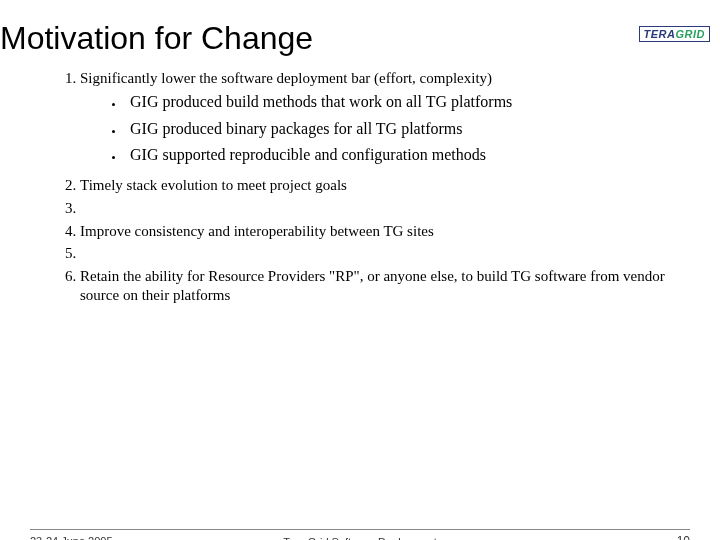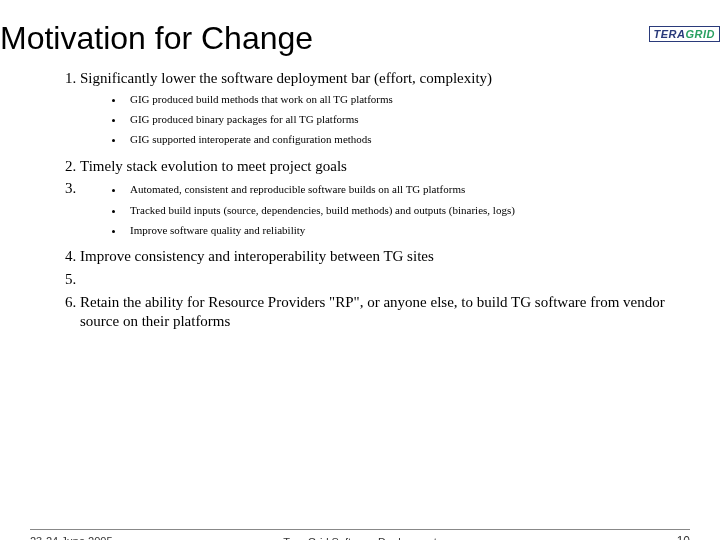--- a/index.html
+++ b/index.html
@@ -14,21 +14,21 @@
   }
   .slide {
     position: relative;
     width: 720px;
     height: 540px;
     box-sizing: border-box;
   }
   .logo {
     position: absolute;
     top: 6px;
-    right: 0;
+    right: 10px;
     font-family: Arial, Helvetica, sans-serif;
     font-weight: bold;
     font-style: italic;
     font-size: 11px;
     letter-spacing: 0.5px;
     color: #2a3a7a;
     border: 1px solid #2a3a7a;
     padding: 1px 4px;
   }
   .logo .tera { color: #2a3a7a; }
@@ -57,21 +57,21 @@
   ol.top > li > .pt {
     display: block;
     margin-bottom: 4px;
   }
   ul.sub {
     list-style: disc;
     margin: 4px 0 10px 0;
     padding-left: 44px;
   }
   ul.sub li {
-    font-size: 11px;
+    font-size: 16px;
     line-height: 1.3;
     margin-bottom: 6px;
     padding-left: 6px;
   }
   ul.sub li::marker {
     font-size: 9px;
   }
   .footer {
     position: absolute;
     bottom: 12px;
@@ -122,34 +122,29 @@
   <div class="title">Motivation for Change</div>
 
   <div class="content">
     <ol class="top">
 
       <li>
         <span class="pt">Significantly lower the software deployment bar (effort, complexity)</span>
         <ul class="sub">
           <li>GIG produced build methods that work on all TG platforms</li>
           <li>GIG produced binary packages for all TG platforms</li>
-          <li>GIG supported interoperate and configuration methods</li>
+          <li>GIG supported reproducible and configuration methods</li>
         </ul>
       </li>
 
       <li>
         <span class="pt">Timely stack  evolution to meet project goals</span>
       </li>
 
       <li>
-        <ul class="sub">
-          <li>Automated, consistent and reproducible software builds on all TG platforms</li>
-          <li>Tracked build inputs (source, dependencies, build methods) and outputs (binaries, logs)</li>
-          <li>Improve software quality and reliability</li>
-        </ul>
       </li>
 
       <li>
         <span class="pt">Improve consistency and interoperability between TG sites</span>
       </li>
 
       <li>
       </li>
 
       <li>

